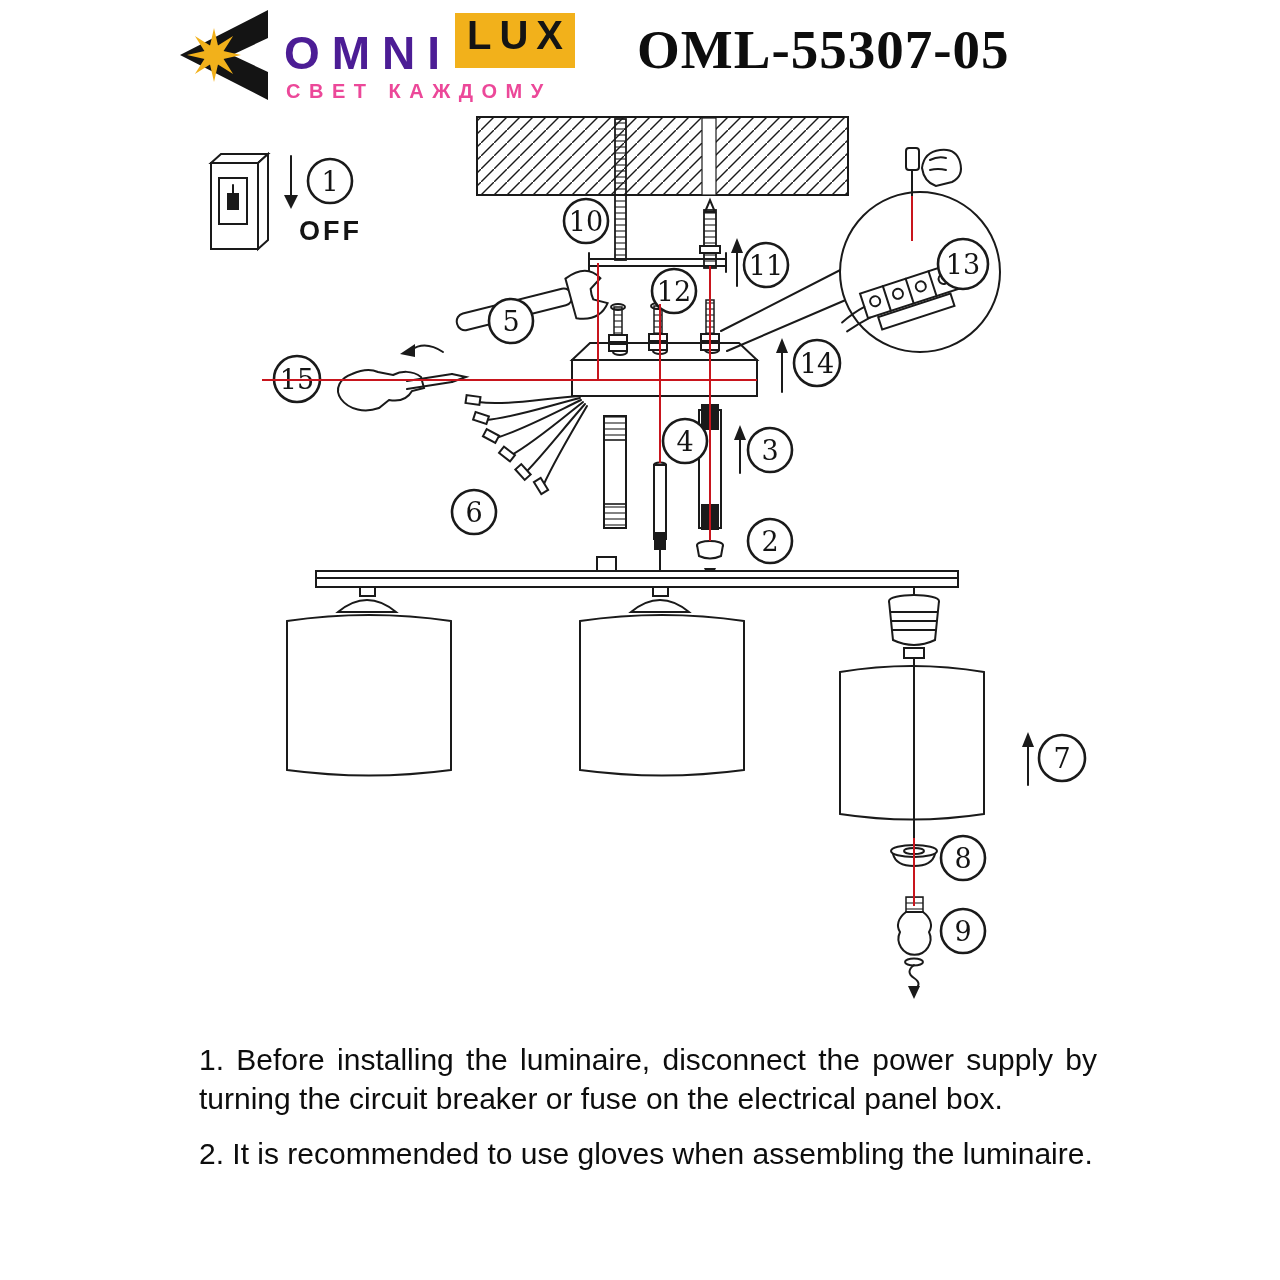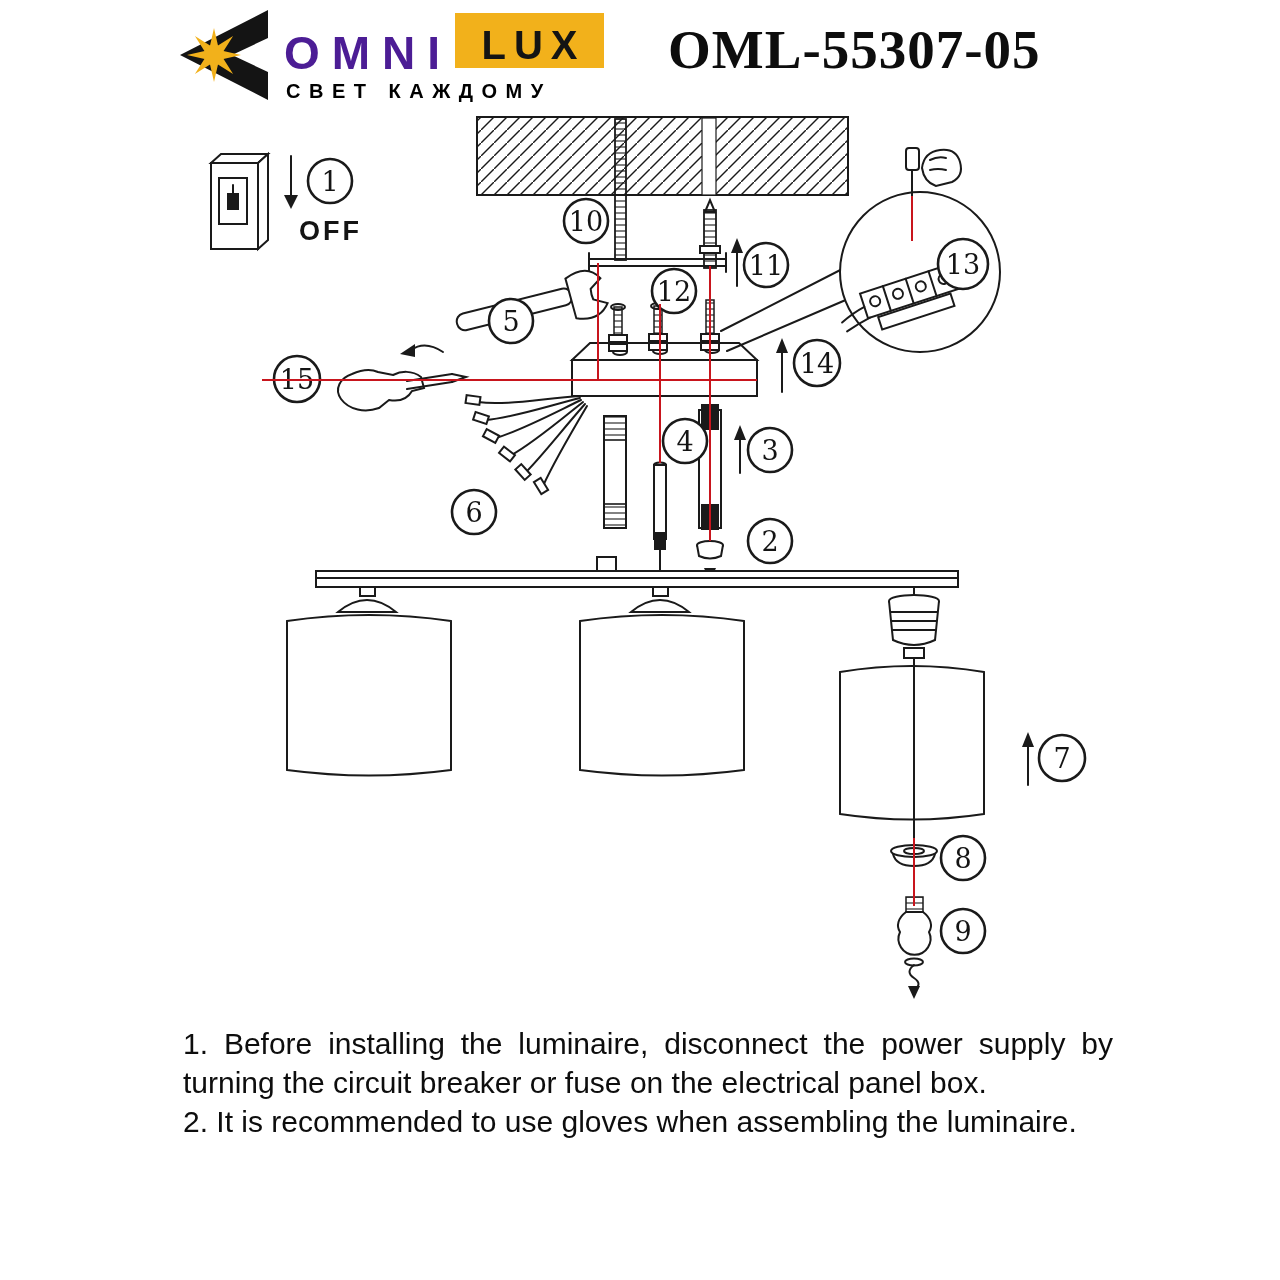--- a/index.html
+++ b/index.html
@@ -7,30 +7,30 @@
     width:1280px;height:1280px;background:#ffffff;position:relative;overflow:hidden;
     font-family:"Liberation Sans",sans-serif;color:#111;
   }
   
   .logo-arrow{position:absolute;left:168px;top:6px;width:104px;height:98px;}
   .brand-omni{
     position:absolute;left:284px;top:14px;font-size:46px;font-weight:bold;
     letter-spacing:12px;color:#4c1d95;margin-top:12px;
   }
   .brand-lux-box{
-    position:absolute;left:455px;top:13px;width:149px;height:55px;
-    background:var(--brand-gold,#f2b11b);display:flex;align-items:flex-end;justify-content:center;
+    position:absolute;left:455px;top:13px;width:120px;height:55px;
+    background:var(--brand-gold,#f2b11b);display:flex;align-items:flex-start;justify-content:center;
   }
   .brand-lux{font-size:40px;font-weight:bold;letter-spacing:8px;color:#141414;padding-left:8px;}
   .tagline{
     position:absolute;left:286px;top:80px;font-size:20px;letter-spacing:8.5px;
-    color:#000000;font-weight:bold;white-space:nowrap;
+    color:#ec4899;font-weight:bold;white-space:nowrap;
   }
   .model{
-    position:absolute;left:668px;top:18px;font-family:"Liberation Serif",serif;
+    position:absolute;left:637px;top:18px;font-family:"Liberation Serif",serif;
     font-weight:bold;font-size:55px;letter-spacing:1px;color:#0d0d0d;white-space:nowrap;
   }
   
   .diagram-area{position:absolute;left:0;top:0;width:1280px;height:1030px;}
   .ln{stroke:#1a1a1a;fill:none;stroke-linecap:round;stroke-width:2;}
   .fw{fill:#ffffff;stroke:#1a1a1a;stroke-width:2;}
   .fb{fill:#1a1a1a;stroke:none;}
   .redg line{stroke:var(--accent-red,#c8151d);stroke-width:2;}
   .callout circle{fill:#ffffff;stroke:#1a1a1a;stroke-width:2.6;}
   .callout text{
@@ -39,21 +39,21 @@
   }
   .off-label{
     font-family:"Liberation Sans",sans-serif;font-size:27px;font-weight:bold;
     letter-spacing:3px;fill:#141414;
   }
   
   .instructions{
     position:absolute;left:183px;top:1024px;width:930px;
     font-size:30px;line-height:1.3;text-align:justify;color:#0d0d0d;
   }
-  .instructions p{margin:0;}
+  .instructions p{margin:16px;}
 </style>
 </head>
 <body>
 
 <div>
   <svg class="logo-arrow" viewBox="168 6 104 98" width="104" height="98">
     <path d="M268,10 L180,55 L268,100 L268,72 L232,55 L268,38 Z" fill="#141414"></path>
     <path id="star4" d="M214,28 L219,50 L241,55 L219,60 L214,82 L209,60 L187,55 L209,50 Z" fill="var(--brand-gold,#F2B11B)"></path>
     <path d="M214,28 L219,50 L241,55 L219,60 L214,82 L209,60 L187,55 L209,50 Z" transform="rotate(45 214 55)" fill="var(--brand-gold,#F2B11B)"></path>
   </svg>

